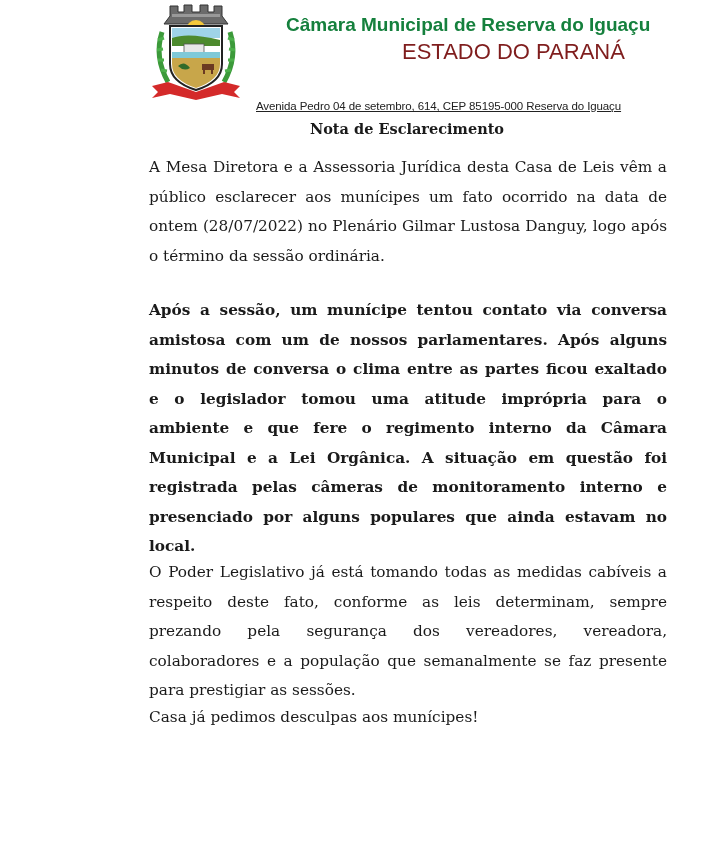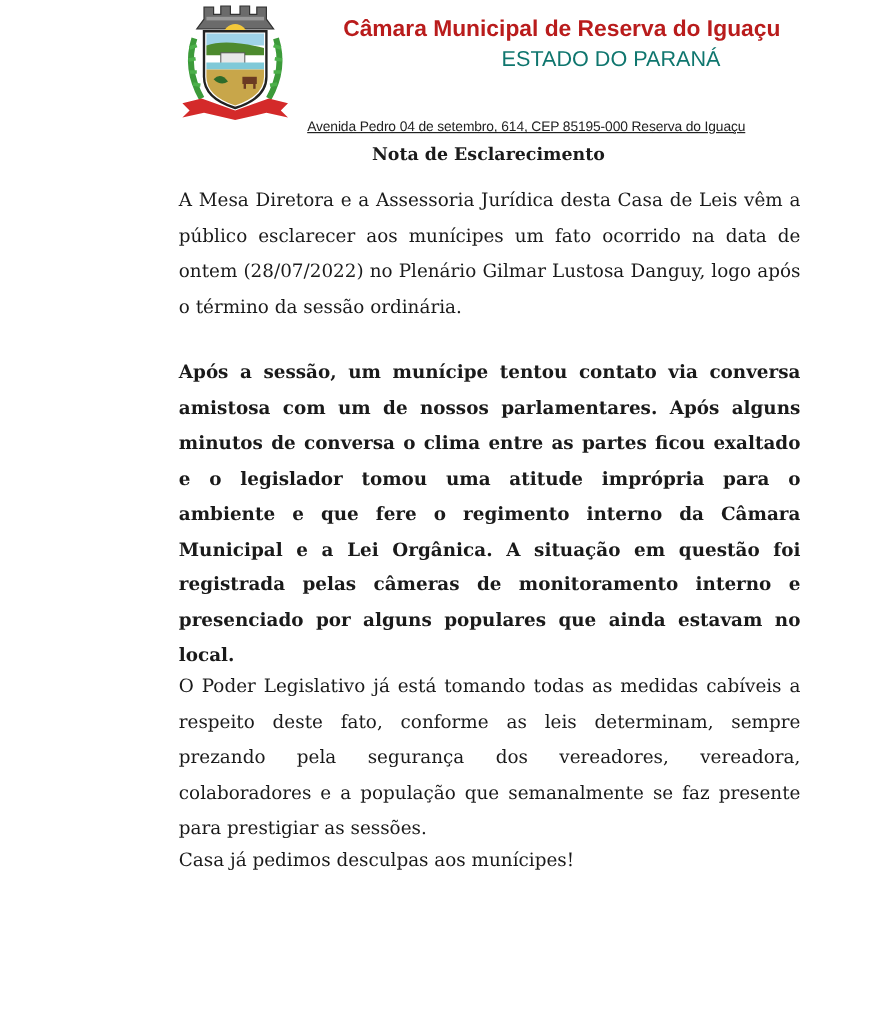--- a/index.html
+++ b/index.html
@@ -1,20 +1,20 @@
 <!DOCTYPE html>
 <html><head>
 <meta charset="utf-8">
 <style>
   html, body { margin: 0; padding: 0; background: #ffffff; }
   body { width: 728px; height: 852px; position: relative; overflow: hidden; font-family: "DejaVu Serif", serif; color: #1a1a1a; }
   .crest { position: absolute; left: 148px; top: 2px; width: 96px; height: 98px; }
   .hdr { position: absolute; left: 250px; top: 14px; width: 420px; font-family: "Liberation Sans", sans-serif; }
-  .hdr .t1 { position: absolute; left: 36px; top: 0; font-size: 19px; font-weight: bold; white-space: nowrap; color: #b91c1c; }
-  .hdr .t2 { position: absolute; left: 168px; top: 25px; font-size: 18px; white-space: nowrap; color: #0f766e; }
+  .hdr .t1 { position: absolute; left: 36px; top: 0; font-size: 19px; font-weight: bold; white-space: nowrap; color: #15803d; }
+  .hdr .t2 { position: absolute; left: 152px; top: 25px; font-size: 22px; white-space: nowrap; color: #7f1d1d; }
   .hdr .t3 { position: absolute; left: 6px; top: 46px; font-size: 11.5px; font-weight: normal; text-decoration: underline; white-space: nowrap; color: #222; letter-spacing: -0.1px; margin-top: 40px; }
   .title { position: absolute; left: 0; width: 814px; top: 120px; text-align: center; font-size: 14.5px; font-weight: bold; }
   .para { position: absolute; left: 149px; width: 518px; font-size: 15.3px; line-height: 29.5px; text-align: justify; }
   .p1 { top: 153px; }
   .p2 { top: 296px; font-weight: bold; }
   .p3 { top: 558px; }
   .p4 { top: 703px; }
   .sign { position: absolute; left: 276px; top: 826px; font-size: 14.8px; white-space: nowrap; margin-top: 42px; }
 </style>
 </head>

